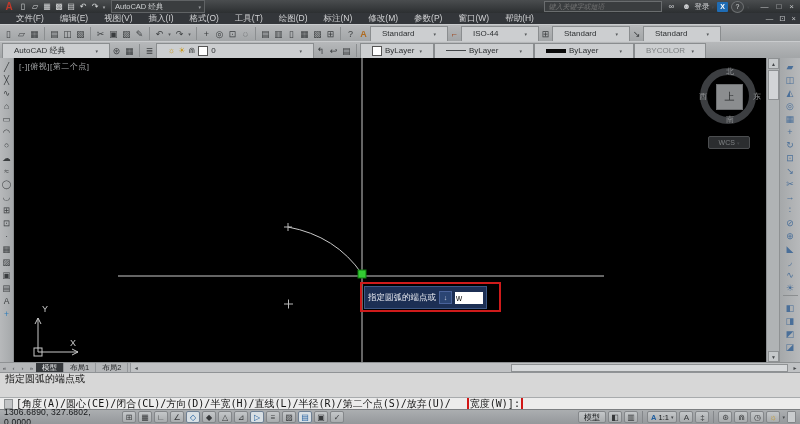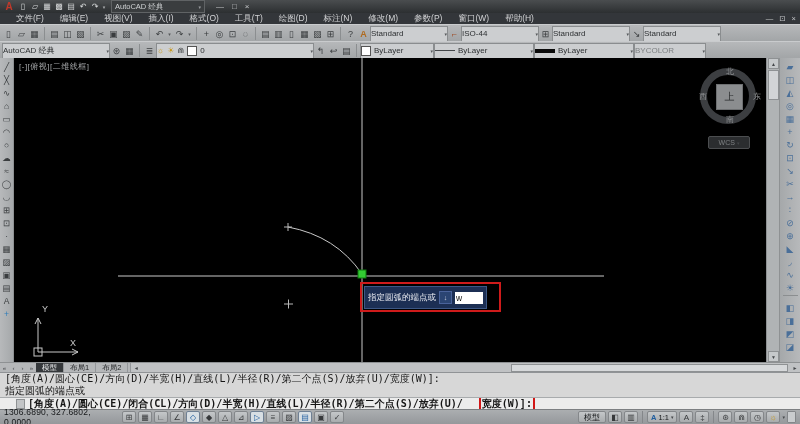--- a/index.html
+++ b/index.html
@@ -34,21 +34,21 @@
   .tbrow{position:absolute;left:0;right:0;background:linear-gradient(#b6b8ba,#a1a4a6);
          border-top:1px solid #c9cbcd;border-bottom:1px solid #8e9193;display:flex;align-items:center;padding:0 2px;}
   .tb1{top:24px;height:17px;}
   .tb2{top:41px;height:17px;}
   .tbi{width:13px;height:13px;display:flex;align-items:center;justify-content:center;
        font-size:9px;color:#3a3d3f;flex:0 0 auto;}
   .tbi.caret{width:7px;font-size:5px;color:#55585a;}
   .tbi.sep{width:0;height:13px;border-left:1px solid #8b8e90;margin:0 3px;}
   .tbi.accentA{color:#b06a1e;font-weight:bold;}
   .field{height:16px;background:#ccced0;border:1px solid #8a8d8f;font-size:8px;color:#2c2f31;
-         display:flex;align-items:center;padding:0 0;gap:3px;flex:0 0 auto;box-sizing:border-box;}
+         display:flex;align-items:center;padding:0 11px;gap:3px;flex:0 0 auto;box-sizing:border-box;}
   .field .caret{margin-left:auto;font-size:5px;color:#55585a;}
   .field.disabled{color:#7d8082;}
   .sw{width:8px;height:8px;background:#fff;border:1px solid #555;flex:0 0 auto;}
   .lt-line{width:20px;height:1px;background:#44474a;flex:0 0 auto;}
   .lw-bar{width:20px;height:4px;background:#0a0a0a;flex:0 0 auto;}
   .mini-ico{font-size:8px;color:#3a3d3f;}
   .yellow{color:#c7991f;}
   
   .draw-tb{position:absolute;left:0;top:58px;width:14px;height:304px;background:linear-gradient(90deg,#b7b9bb,#a5a8aa);
            border-right:1px solid #8e9193;display:flex;flex-direction:column;align-items:center;padding-top:2px;box-sizing:border-box;}
@@ -94,21 +94,21 @@
   .tab.active{background:#35383b;color:#f0f1f2;}
   .hscroll{flex:1;height:10px;margin-left:2px;background:#c0c2c4;position:relative;border-left:1px solid #94979a;}
   .hs-btn{position:absolute;top:0;width:10px;height:10px;font-size:6px;color:#44474a;display:flex;align-items:center;justify-content:center;}
   .hs-left{left:0;} .hs-right{right:0;}
   .hs-thumb{position:absolute;left:380px;right:12px;top:1px;height:8px;background:#d6d8da;border:1px solid #8e9193;box-sizing:border-box;}
   
   .cmd{position:absolute;top:372px;left:0;right:0;height:37px;background:#d7d7d7;border-top:1px solid #909396;
        font-family:"DejaVu Sans Mono",monospace;font-size:10px;color:#151515;box-sizing:border-box;}
   .cmd-hist{height:24px;padding:0 2px 0 5px;line-height:12px;white-space:nowrap;overflow:hidden;}
   .cmd-line{height:12px;background:#ececec;border-top:1px solid #a8abad;display:flex;align-items:center;
-            padding-left:16px;white-space:nowrap;overflow:hidden;font-weight:bold;}
+            padding-left:4px;white-space:nowrap;overflow:hidden;}
   .cmd-grip{width:7px;height:8px;background:#c2c4c6;border:1px solid #8e9193;margin-right:3px;flex:0 0 auto;}
   .redbox{border:2px solid #d11616;padding:0 1px;margin-left:16px;}
   
   .status{position:absolute;top:409px;left:0;right:0;height:15px;background:linear-gradient(#abaeb0,#95989b);
           border-top:1px solid #7c7f82;display:flex;align-items:center;padding:0 4px;gap:2px;
           font-size:8.5px;color:#141618;box-sizing:border-box;}
   .coords{width:116px;letter-spacing:0.2px;flex:0 0 auto;}
   .stg{width:14px;height:12px;background:linear-gradient(#c4c7c9,#a9acae);border:1px solid #84878a;border-radius:2px;
        font-size:8px;color:#37393b;display:flex;align-items:center;justify-content:center;flex:0 0 auto;box-sizing:border-box;}
   .stg.active{background:#d8dfe4;color:#1d5c9e;border-color:#6f8094;}
@@ -135,20 +135,32 @@
         <span class="qat-icon">▦</span>
         <span class="qat-icon">▩</span>
         <span class="qat-icon">▤</span>
         <span class="qat-icon">↶</span>
         <span class="qat-icon">↷</span>
         <span class="qat-icon caret">▾</span>
     </span>
     <span class="qat-field">
       <span>AutoCAD 经典</span>
       <span class="caret">▾</span>
+    </span>
+    <span class="search-wrap">
+      <input class="search-input" placeholder="键入关键字或短语" style="">
+      <span class="tb-mini">∞</span>
+      <span class="signin">
+        <span class="tb-mini">☻</span>
+        <span>登录</span>
+        <span class="caret-sm">▾</span>
+      </span>
+      <span class="blue-x">X</span>
+      <span class="help-circ">?</span>
+      <span class="caret-sm">▾</span>
     </span>
     <span class="win-btns">
       <span>—</span>
       <span>□</span>
       <span>×</span>
     </span>
   </div>
 
   <div class="menubar">
     <span class="menu-item">文件(F)</span>
@@ -298,21 +310,21 @@
       <path d="M274,169 Q322,178 348,216" fill="none" stroke="#c9c9c9" stroke-width="1"></path>
       <path d="M270,169 h8 M274,165 v8" stroke="#b9b9b9" stroke-width="1"></path>
       <path d="M270,246 h9 M274.5,241.5 v9" stroke="#b9b9b9" stroke-width="1"></path>
       <rect x="344" y="212" width="8" height="8" fill="#33cc33" stroke="#0f7a0f"></rect>
       <path d="M24,294 V260 M24,294 H64 M24,260 l-3,6 M24,260 l3,6 M64,294 l-6,-3 M64,294 l-6,3" stroke="#c9c9c9" stroke-width="1" fill="none"></path>
       <rect x="20" y="290" width="8" height="8" fill="none" stroke="#c9c9c9"></rect>
       <text x="28" y="254" fill="#c9c9c9" font-size="9" font-family="Liberation Sans, sans-serif">Y</text>
       <text x="56" y="288" fill="#c9c9c9" font-size="9" font-family="Liberation Sans, sans-serif">X</text>
     </svg>
 
-    <div class="vplabel">[-][俯视][二维线框]</div>
+    <div class="vplabel">[-][俯视][第二个点]</div>
 
     <div class="viewcube">
       <div class="vc-ring"></div>
       <div class="vc-n">北</div>
       <div class="vc-s">南</div>
       <div class="vc-w">西</div>
       <div class="vc-e">东</div>
       <div class="vc-face">上</div>
       <div class="vc-wcs">
         <span>WCS</span>
@@ -374,21 +386,20 @@
     </span>
     <span class="hscroll">
       <span class="hs-btn hs-left">◂</span>
       <span class="hs-thumb"></span>
       <span class="hs-btn hs-right">▸</span>
     </span>
   </div>
 
   <div class="cmd">
     <div class="cmd-hist">
-      <div>[角度(A)/圆心(CE)/方向(D)/半宽(H)/直线(L)/半径(R)/第二个点(S)/放弃(U)/宽度(W)]:</div>
       <div>指定圆弧的端点或</div>
     </div>
     <div class="cmd-line">
       <span class="cmd-grip"></span>
       <span>[角度(A)/圆心(CE)/闭合(CL)/方向(D)/半宽(H)/直线(L)/半径(R)/第二个点(S)/放弃(U)/</span>
         <span class="redbox">宽度(W)]:</span>
     </div>
   </div>
 
   <div class="status">

